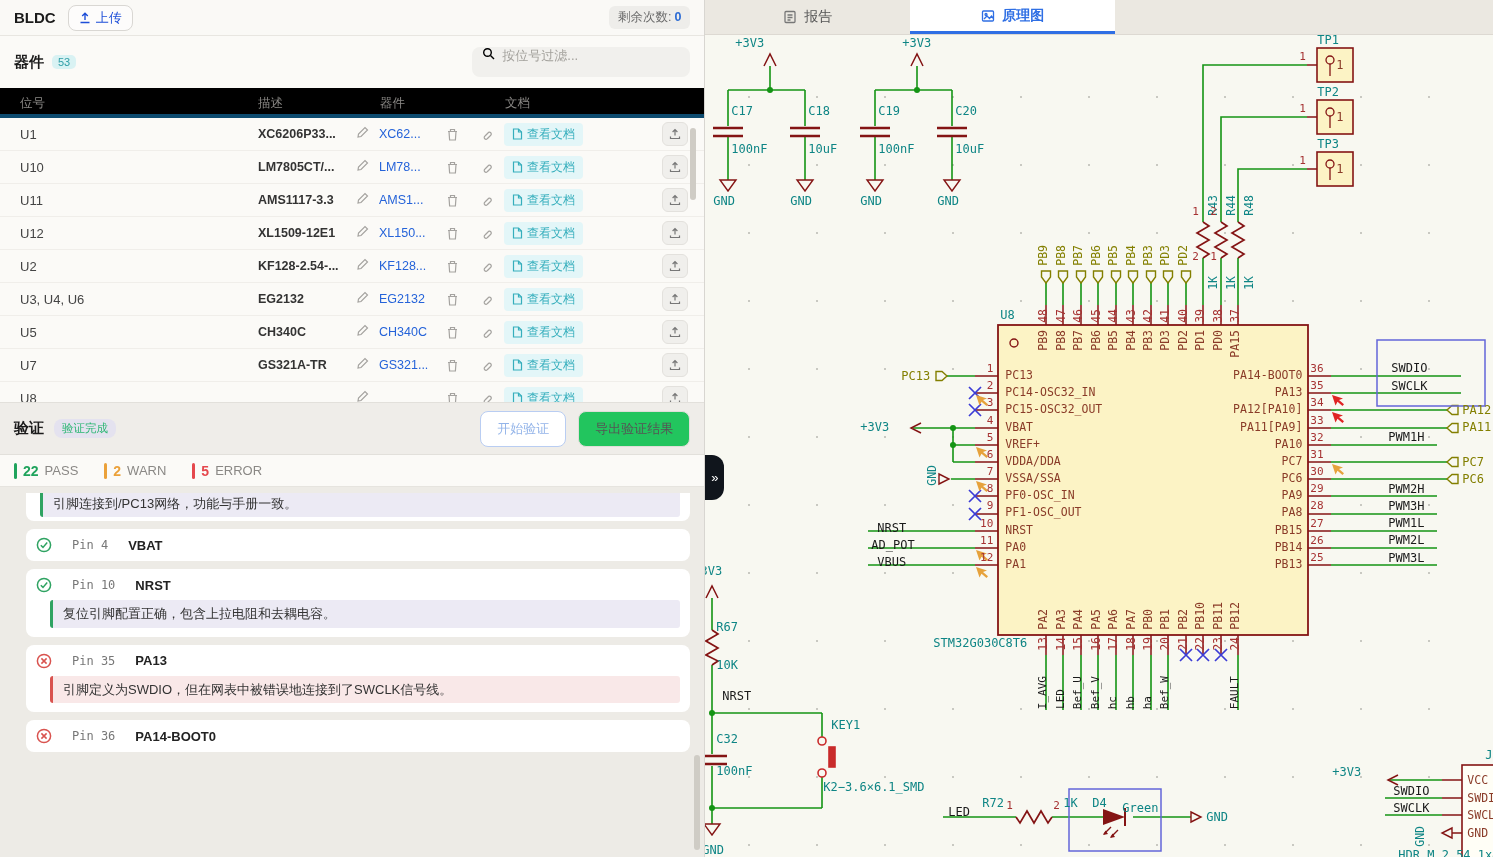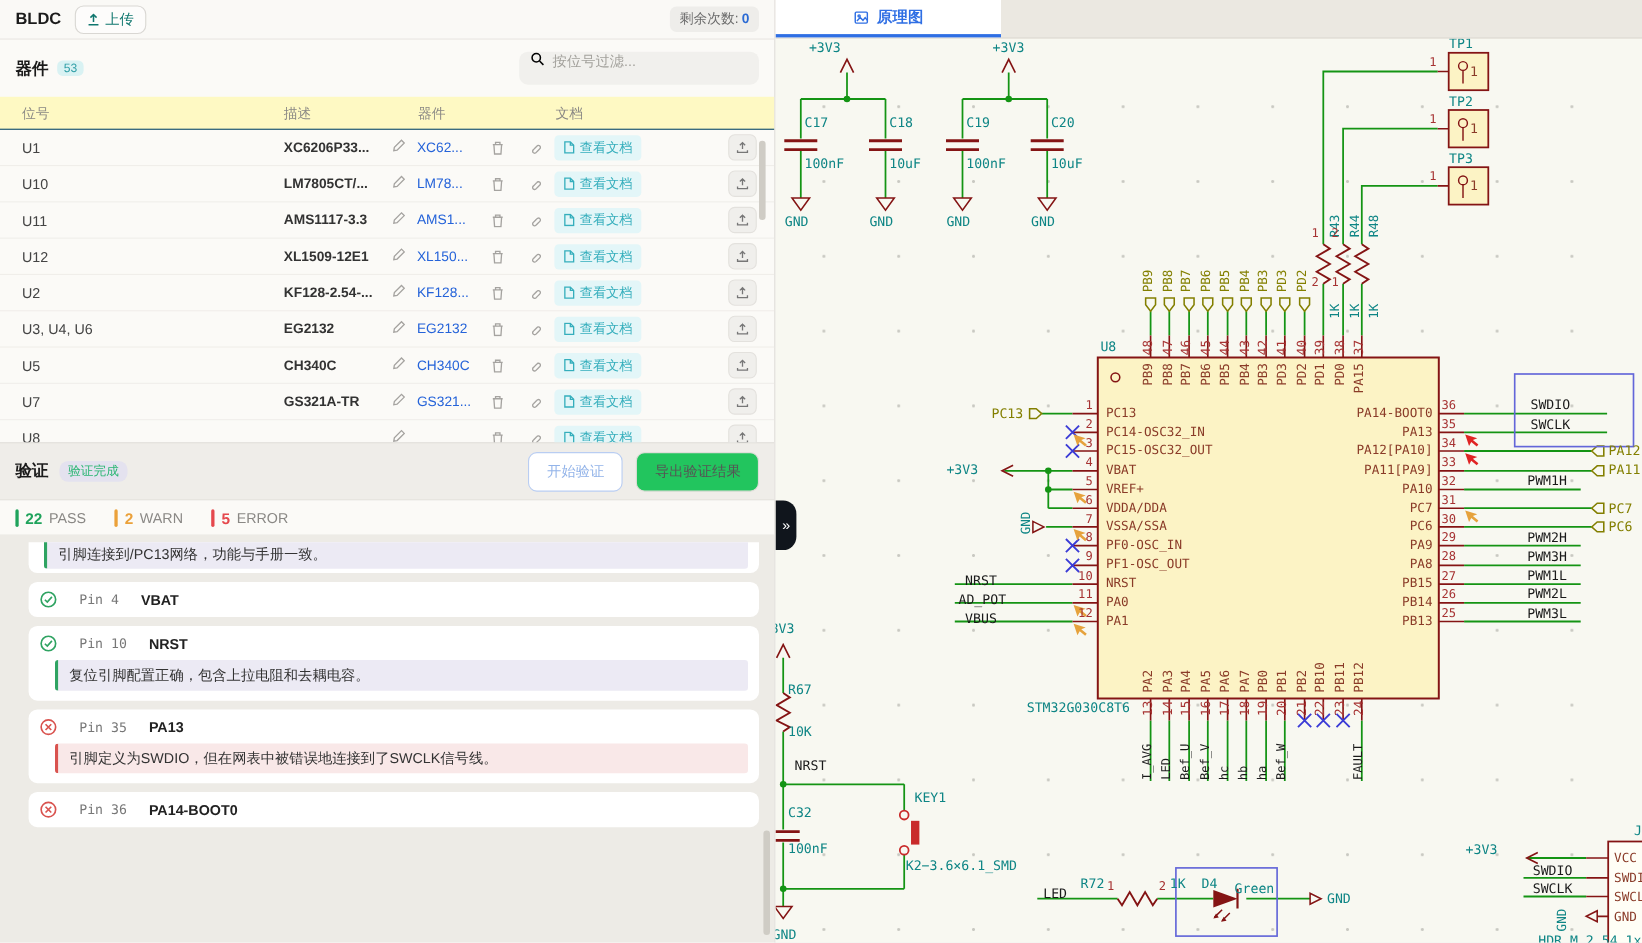--- a/index.html
+++ b/index.html
@@ -2,31 +2,31 @@
 <html><head>
 <meta charset="utf-8">
 <style>
   *{margin:0;padding:0;box-sizing:border-box}
   html,body{width:1493px;height:857px;overflow:hidden;font-family:"Liberation Sans",sans-serif;background:#f4f3ef}
   .app{position:relative;width:1493px;height:857px;display:flex}
   
   .left{position:relative;width:728px;height:857px;background:#fbfaf7;overflow:hidden;border-right:1px solid #d8d6d1}
   .lp-header{height:36px;display:flex;align-items:center;padding:0 14px;border-bottom:1px solid #e8e6e1;background:#faf9f6}
   .lp-title{font-size:15px;font-weight:700;color:#1b1b1b;margin-right:12px}
-  .btn-upload{display:flex;align-items:center;gap:5px;font-size:13px;color:#0f766e;background:#fdfcfb;border:1px solid #d9d7d3;border-radius:8px;padding:3px 10px;cursor:pointer}
+  .btn-upload{display:flex;align-items:center;gap:5px;font-size:13px;color:#1d4ed8;background:#fdfcfb;border:1px solid #d9d7d3;border-radius:8px;padding:3px 10px;cursor:pointer}
   .btn-upload svg{stroke:#444}
   .quota{margin-left:auto;background:#eeedea;border-radius:6px;padding:3px 9px;font-size:12.5px;color:#6b6b6b}
   .quota b{color:#2b6bd4;font-weight:600;margin-left:3px}
   .comp-head{height:52px;display:flex;align-items:center;padding:0 14px}
   .sec-title{font-size:15px;font-weight:700;color:#1b1b1b}
   .badge{margin-left:8px;background:#d9f2f3;color:#2f9ea6;font-size:11px;border-radius:5px;padding:1px 6px}
   .search{margin-left:auto;width:218px;height:30px;background:#f1f0ed;border-radius:8px;display:flex;align-items:flex-start;padding:0 10px;gap:7px}
   .search svg{stroke:#9a9894}
   .search span{font-size:13px;color:#a3a19c}
-  .thead{position:relative;height:30px;border-bottom:1px solid #0c4a6e;background:#fef9c3}
+  .thead{position:relative;height:30px;border-bottom:4px solid #0c4a6e;background:#000000}
   .thead span{position:absolute;top:7px;font-size:12.5px;color:#8a8885}
   .tbody{height:284px;overflow:hidden}
   .trow{display:flex;align-items:center;height:33px;border-bottom:1px solid #f0eeea;font-size:13px}
   .c-des{width:258px;padding-left:20px;color:#444}
   .c-desc{width:87px;font-weight:700;color:#333;font-size:12.5px;white-space:nowrap;overflow:hidden}
   .c-pen{width:34px;color:#a5a3a0;text-align:center}
   .c-dev{width:57px;color:#2563d9;font-size:12.5px;white-space:nowrap;overflow:hidden;cursor:pointer}
   .c-ic{width:33px;display:flex;justify-content:center}
   .c-ic2{width:35px;display:flex;justify-content:center}
   .c-chip{width:120px}
@@ -533,20 +533,27 @@
           </div>
 
         </div>
         </div>
       <div class="sb" style="right:4px;top:268px;height:95px"></div>
     </div>
   </aside>
 
   <section class="right">
     <div class="tabs">
+      <div class="tab">
+        <svg width="14" height="14" viewBox="0 0 14 14" fill="none" stroke="#777" stroke-width="1.3">
+            <rect x="2" y="1.5" width="10" height="11" rx="1"></rect>
+            <path d="M4.5 5h5M4.5 7.5h5M4.5 10h3"></path>
+          </svg>
+        <span>报告</span>
+      </div>
       <div class="tab active">
         <svg width="14" height="14" viewBox="0 0 14 14" fill="none" stroke="#2f6fe4" stroke-width="1.3">
             <rect x="1.5" y="2" width="11" height="10" rx="1"></rect>
             <circle cx="5" cy="5.5" r="1"></circle>
             <path d="m3 10 3-3 2.5 2.5L10.5 7l2 2.5"></path>
           </svg>
         <span>原理图</span>
       </div>
     </div>
 

